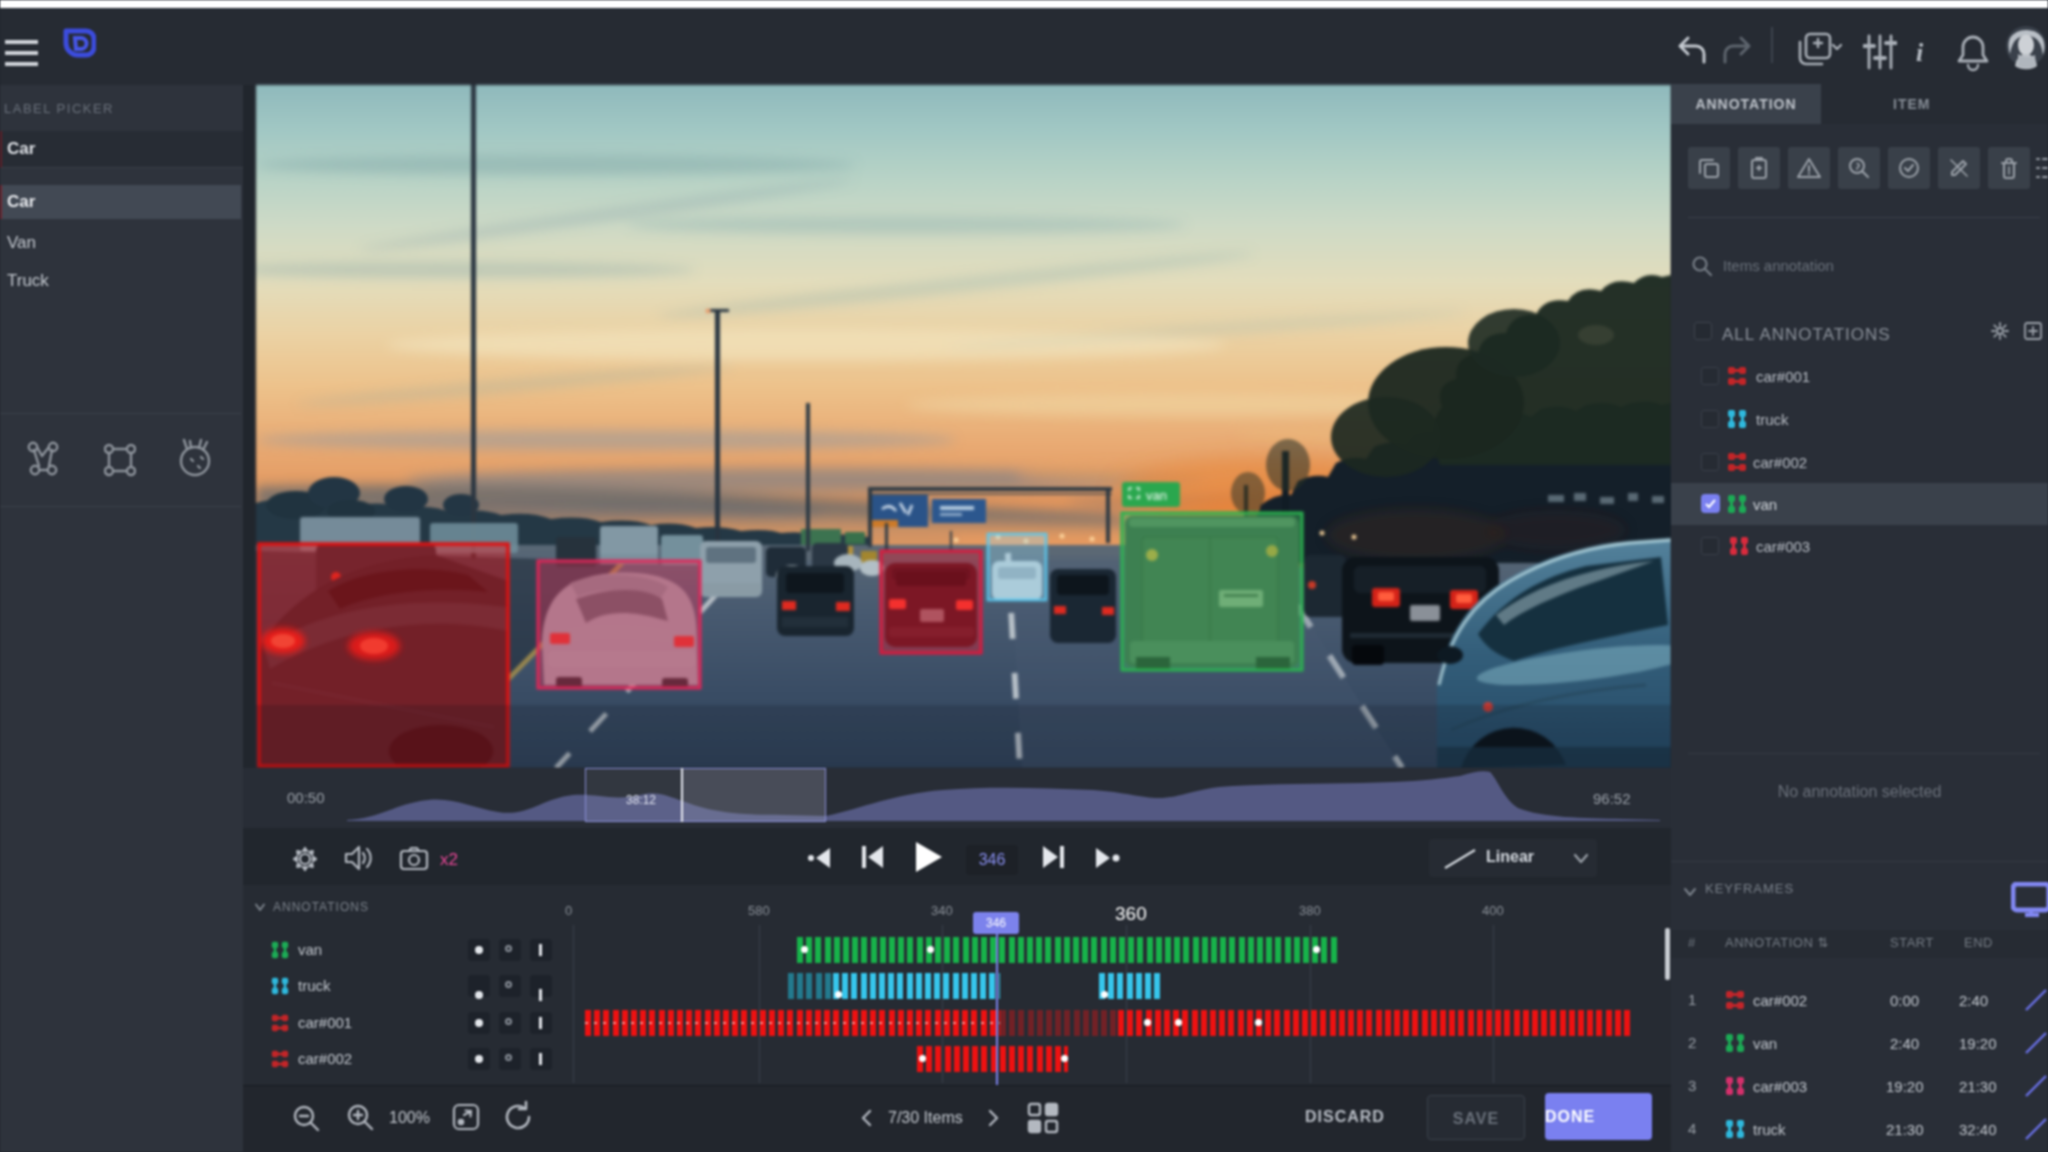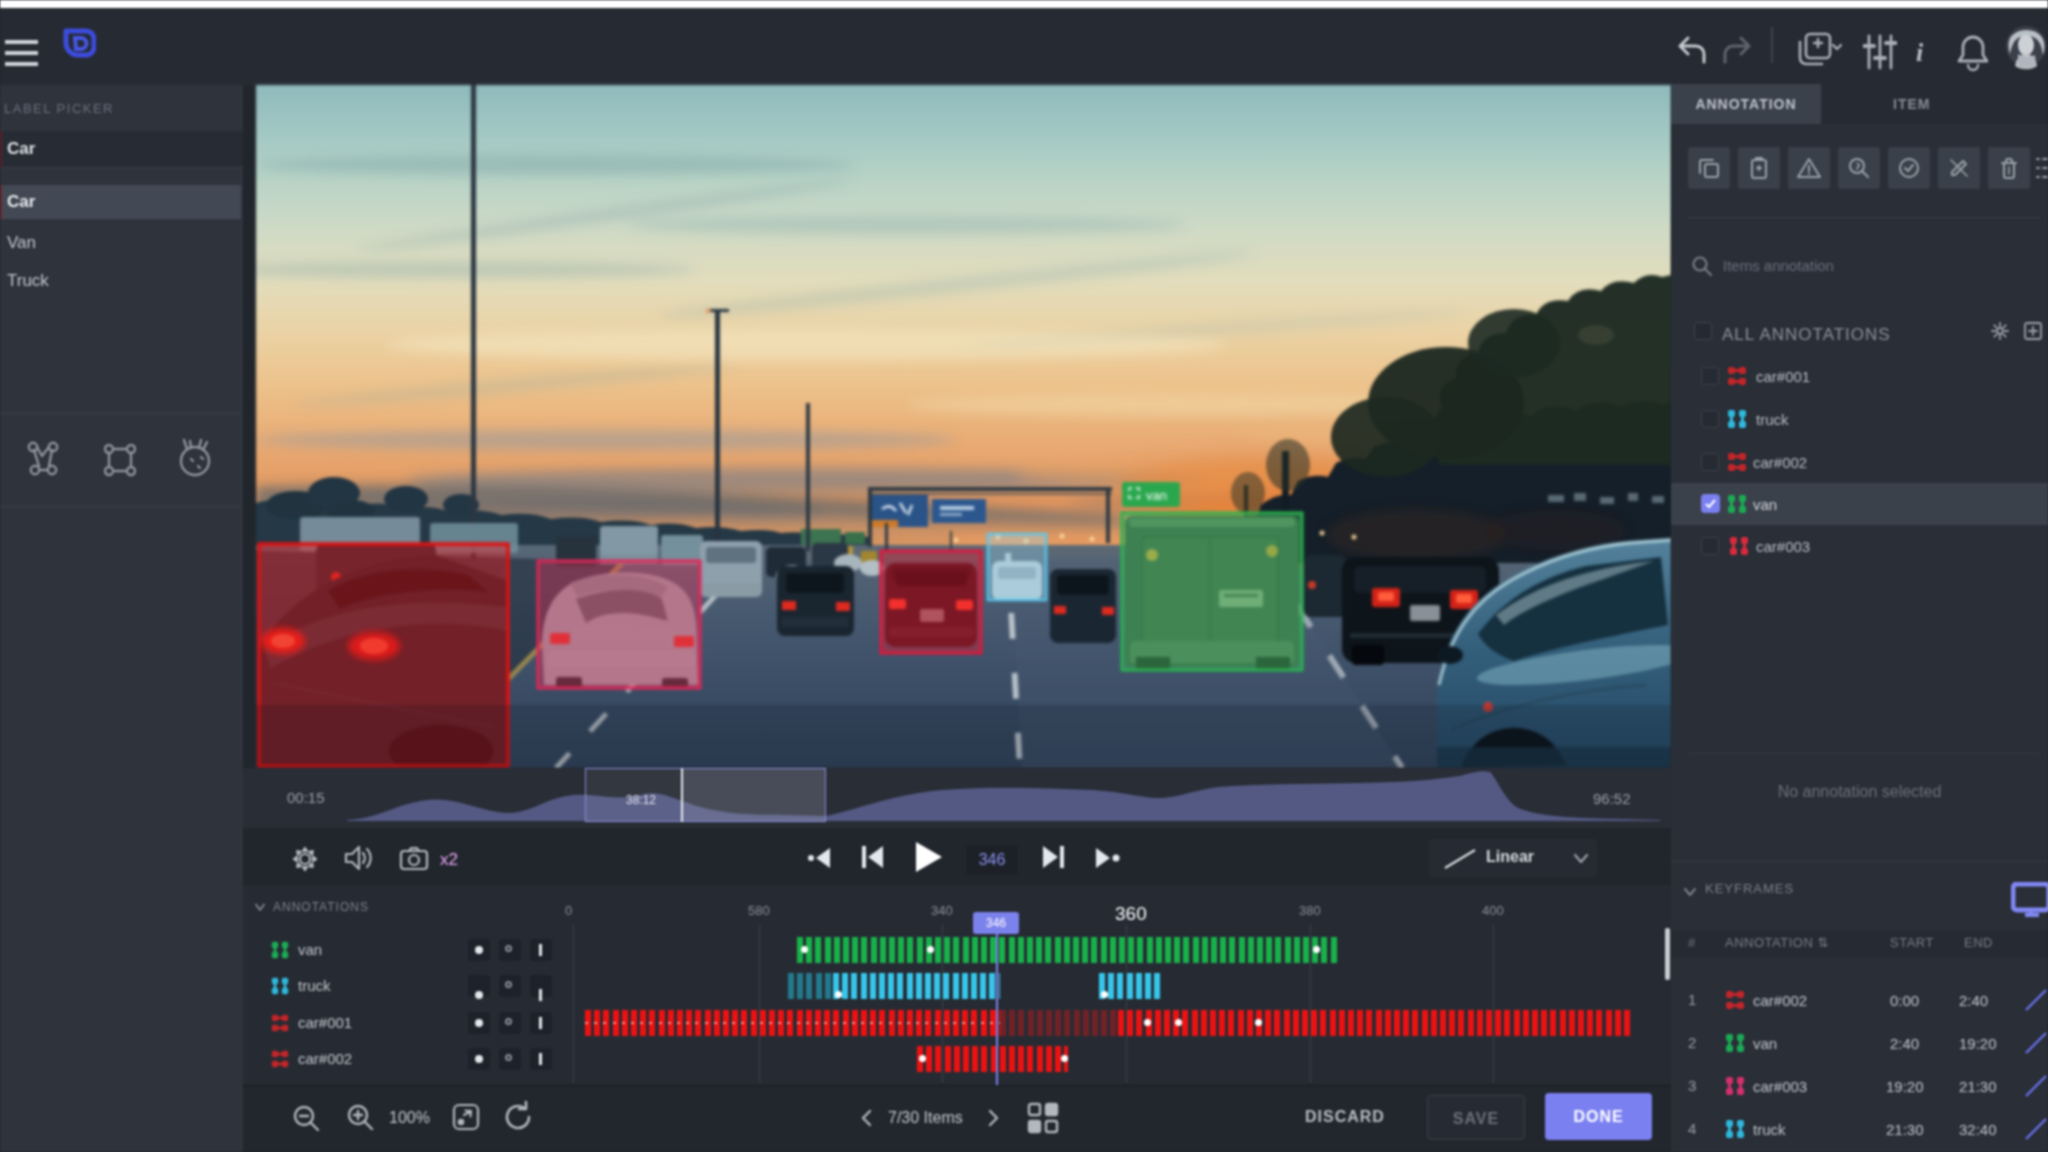--- a/index.html
+++ b/index.html
@@ -347,21 +347,21 @@
       </g>
       <text x="890" y="415" font-family="Liberation Sans, sans-serif" font-size="13" fill="#fff">van</text>
       <rect x="0" y="620" width="1415" height="63" fill="rgba(10,18,28,0.18)"></rect>
     </svg>
     </div>
 
     <div class="abs" style="left:0;top:683px;width:1428px;height:60px;background:#282d36"></div>
     <svg class="abs" style="left:0;top:683px" width="1428" height="60" viewBox="0 0 1428 60">
       <path d="M104,52 C140,50 150,36 185,32 C210,29 230,40 255,44 C285,49 300,30 330,27 C355,25 370,34 402,26 C420,22 440,36 470,42 C500,48 520,46 540,47 L583,48 C620,40 650,26 700,22 C750,18 800,20 850,22 C880,24 900,30 915,30 C940,30 950,20 990,18 C1050,15 1100,16 1150,14 C1180,13 1200,10 1217,8 C1230,4 1240,2 1247,4 C1255,12 1260,30 1275,40 C1300,50 1340,50 1380,51 L1417,52 L1417,53 L104,53 Z" fill="#565c88" opacity="0.95"></path>
     </svg>
-    <div class="abs" style="left:44px;top:704px;font-size:15px;color:#9aa0a8">00:15</div>
+    <div class="abs" style="left:44px;top:704px;font-size:15px;color:#9aa0a8">00:50</div>
     <div class="abs" style="left:1350px;top:705px;font-size:15px;color:#9aa0a8">96:52</div>
     <div class="abs" style="left:342px;top:683px;width:241px;height:54px;background:rgba(255,255,255,0.05);border:1.5px solid #8b90d6"></div>
     <div class="abs" style="left:440px;top:684px;width:142px;height:52px;background:rgba(150,156,172,0.22)"></div>
     <div class="abs" style="left:438px;top:683px;width:2px;height:54px;background:#e8eaf2"></div>
     <div class="abs" style="left:383px;top:708px;font-size:12px;color:#e4e7f2">38:12</div>
 
     <svg class="abs" style="left:47px;top:759px" width="30" height="30" viewBox="0 0 30 30">
         <g class="ico" stroke="#b3b8c0" stroke-width="2.2">
           <circle cx="15" cy="15" r="5"></circle>
           <path d="M15 4 l2 3 h-4 z M15 26 l2 -3 h-4 z M4 15 l3 -2 v4 z M26 15 l-3 -2 v4 z M7.2 7.2 l3.5 0.7 l-2.8 2.8 z M22.8 22.8 l-3.5 -0.7 l2.8 -2.8 z M22.8 7.2 l-0.7 3.5 l-2.8 -2.8 z M7.2 22.8 l0.7 -3.5 l2.8 2.8 z"></path>
@@ -373,21 +373,21 @@
           <path d="M20 9 a8 8 0 0 1 0 10 M24 5 a13 13 0 0 1 0 18"></path>
         </g>
       </svg>
     <svg class="abs" style="left:156px;top:760px" width="30" height="26" viewBox="0 0 30 26">
         <g class="ico" stroke="#b3b8c0" stroke-width="2.2">
           <rect x="2" y="6" width="26" height="18" rx="3"></rect>
           <path d="M10 6 l2 -3 h6 l2 3"></path>
           <circle cx="15" cy="15" r="5"></circle>
         </g>
       </svg>
-    <div class="abs" style="left:197px;top:765px;font-size:17px;color:#f0abfc">x2</div>
+    <div class="abs" style="left:197px;top:765px;font-size:17px;color:#ec4899">x2</div>
     <svg class="abs" style="left:563px;top:762px" width="28" height="22" viewBox="0 0 28 22">
         <g fill="#e4e7ec">
           <circle cx="5" cy="11" r="3"></circle>
           <path d="M24 1 L10 11 L24 21 Z"></path>
         </g>
       </svg>
     <svg class="abs" style="left:616px;top:759px" width="26" height="26" viewBox="0 0 26 26">
         <g fill="#e4e7ec">
           <rect x="3" y="2" width="4" height="22"></rect>
           <path d="M24 2 L9 13 L24 24 Z"></path>
@@ -566,21 +566,21 @@
     <svg class="abs" style="left:783px;top:1016px" width="34" height="34" viewBox="0 0 34 34">
         <g class="ico" stroke="#b3b8c0" stroke-width="2.4">
           <rect x="3" y="3" width="11" height="11" rx="2"></rect>
           <rect x="20" y="3" width="11" height="11" rx="2" fill="#b3b8c0"></rect>
           <rect x="3" y="20" width="11" height="11" rx="2" fill="#b3b8c0"></rect>
           <rect x="20" y="20" width="11" height="11" rx="2"></rect>
         </g>
       </svg>
     <div class="abs" style="left:1062px;top:1023px;font-size:16px;letter-spacing:1px;color:#b9bec6;font-weight:bold">DISCARD</div>
     <div class="abs" style="left:1184px;top:1010px;width:98px;height:45px;background:#262b33;border:1px solid #3a414b;border-radius:4px;text-align:center;line-height:45px;font-size:16px;letter-spacing:1px;color:#6a717b;font-weight:bold">SAVE</div>
-    <div class="abs" style="left:1302px;top:1008px;width:107px;height:47px;background:#7a80f0;border-radius:4px;text-align:center;line-height:47px;font-size:16px;letter-spacing:1px;color:#fff;font-weight:bold">DONE</div>
+    <div class="abs" style="left:1302px;top:1008px;width:107px;height:47px;background:#7a80f0;border-radius:4px;line-height:47px;font-size:16px;letter-spacing:1px;color:#fff;font-weight:bold">DONE</div>
   </div>
   <div id="rightpanel" class="abs">
     <div class="abs" style="left:0;top:-1px;width:377px;height:40px;background:#262b33"></div>
     <div class="abs" style="left:0;top:-1px;width:150px;height:40px;background:#3a414b;display:flex;align-items:center;justify-content:center;font-size:14px;letter-spacing:1px;color:#bfc4cb;font-weight:bold">ANNOTATION</div>
     <div class="abs" style="left:222px;top:11px;font-size:14px;letter-spacing:1px;color:#868d96;font-weight:bold">ITEM</div>
 
     <div class="abs" style="left:17px;top:62px;display:flex;gap:8px">
       <div style="width:42px;height:42px;background:#394049;border-radius:3px;display:flex;align-items:center;justify-content:center">
         <svg width="24" height="24" viewBox="0 0 24 24">
             <g class="ico" stroke="#9ba1a9" stroke-width="2">

